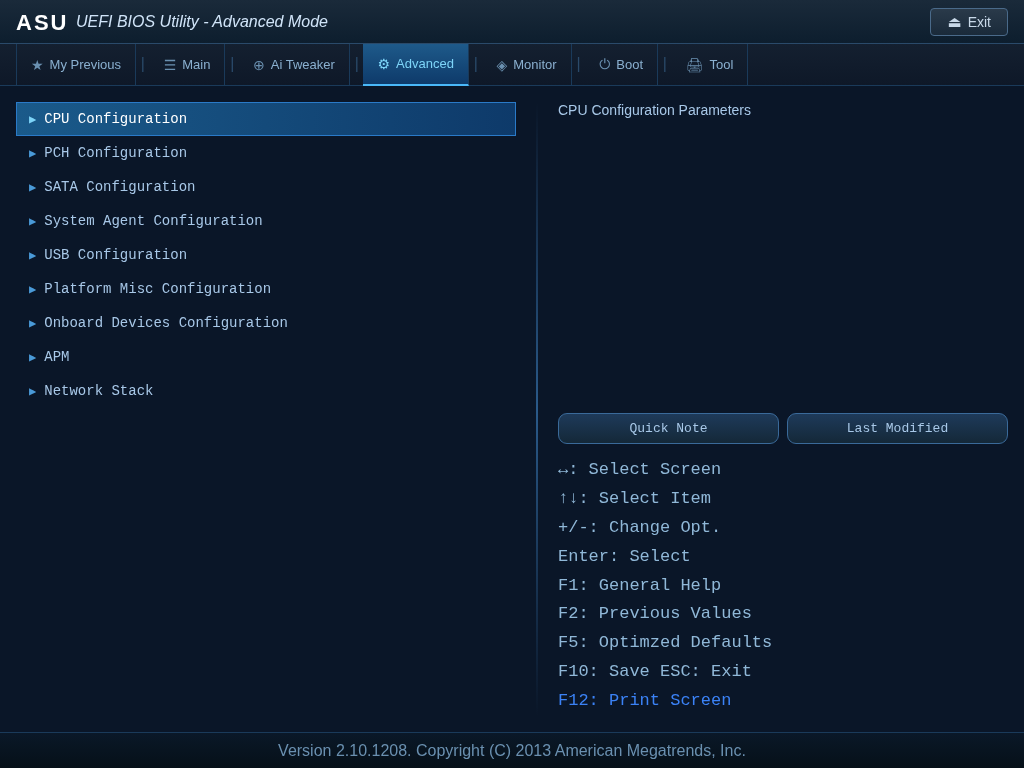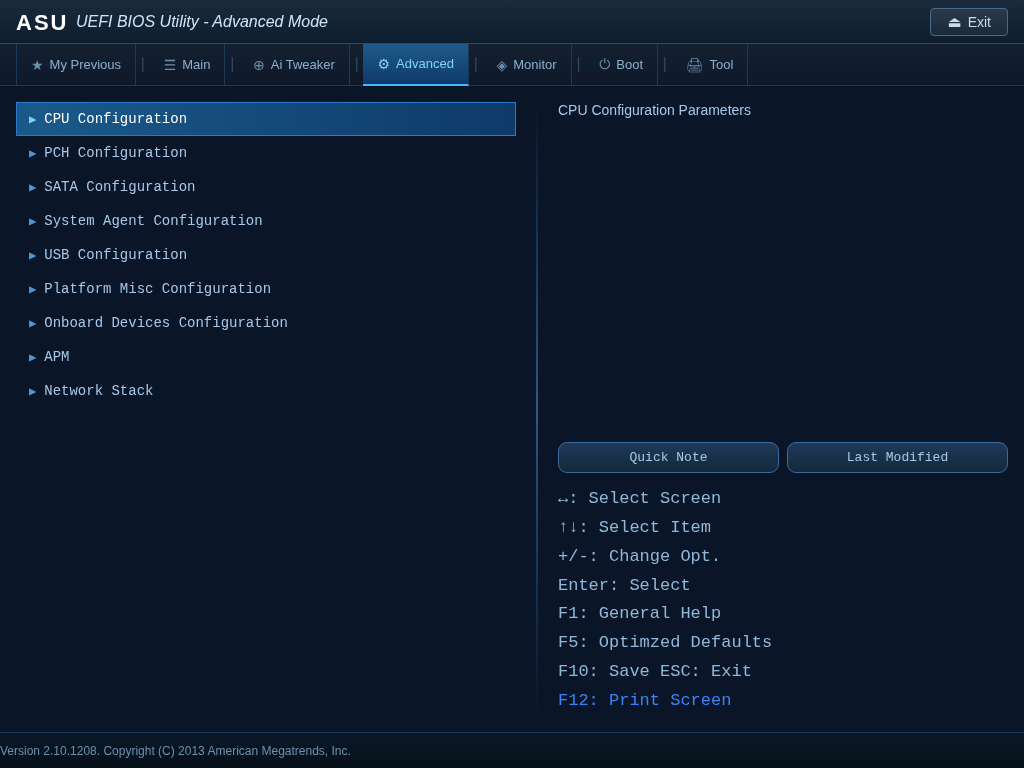--- a/index.html
+++ b/index.html
@@ -167,22 +167,23 @@
     .footer {
       position: absolute;
       bottom: 0;
       left: 0;
       right: 0;
       height: 36px;
       background: linear-gradient(180deg, #0a1828, #061018);
       border-top: 1px solid #1a3a5a;
       display: flex;
       align-items: center;
+      justify-content: center;
       color: #6a90b0;
-      font-size: 12px;
+      font-size: 16px;
       font-family: Arial, sans-serif;
     }
   </style>
 </head>
 <body>
 
 <div class="header">
   <div class="asus-logo">
     <svg width="52" height="28" viewBox="0 0 52 28">
       <text x="0" y="22" font-size="22" font-weight="bold" fill="white" font-family="Arial" letter-spacing="2">ASUS</text>
@@ -296,20 +297,21 @@
         <span>Last Modified</span>
       </button>
     </div>
 
     <div class="help-text">
       <div>↔: Select Screen</div>
       <div>↑↓: Select Item</div>
       <div>+/-: Change Opt.</div>
       <div>Enter: Select</div>
       <div>F1: General Help</div>
+      <div>F2: Previous Values</div>
       <div>F5: Optimzed Defaults</div>
       <div>F10: Save  ESC: Exit</div>
       <div><span class="highlight">F12: Print Screen</span></div>
     </div>
   </div>
 
 </div>
 
 <div class="footer">
   <span>Version 2.10.1208. Copyright (C) 2013 American Megatrends, Inc.</span>

